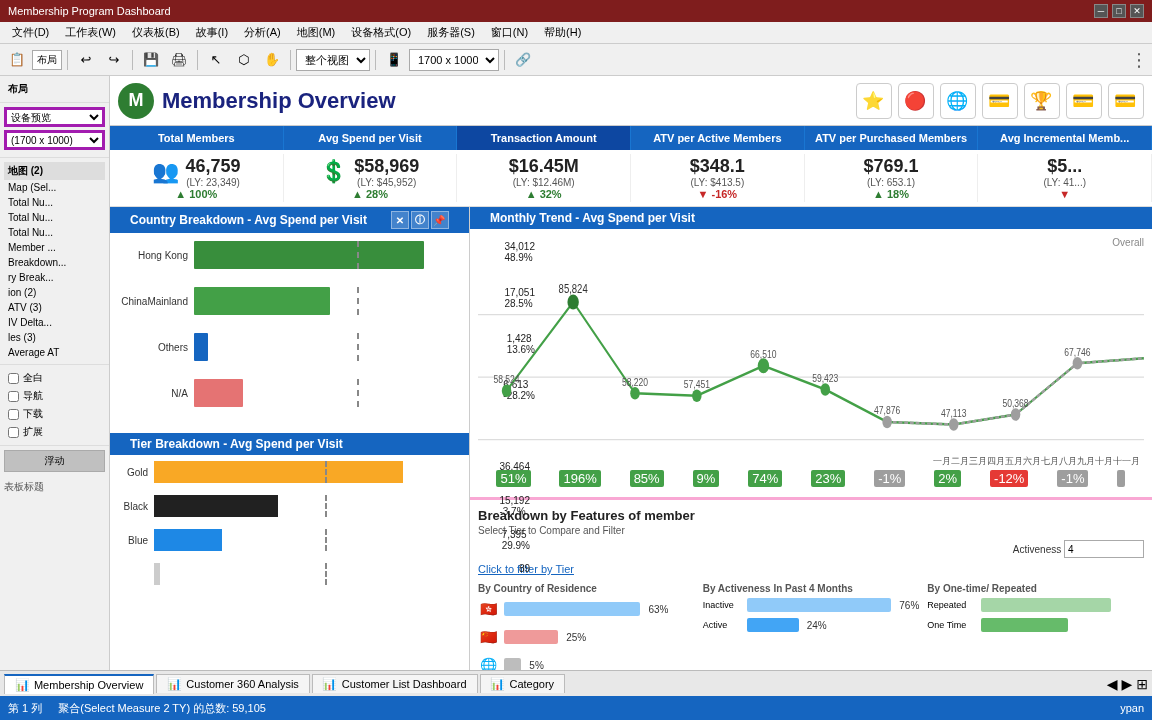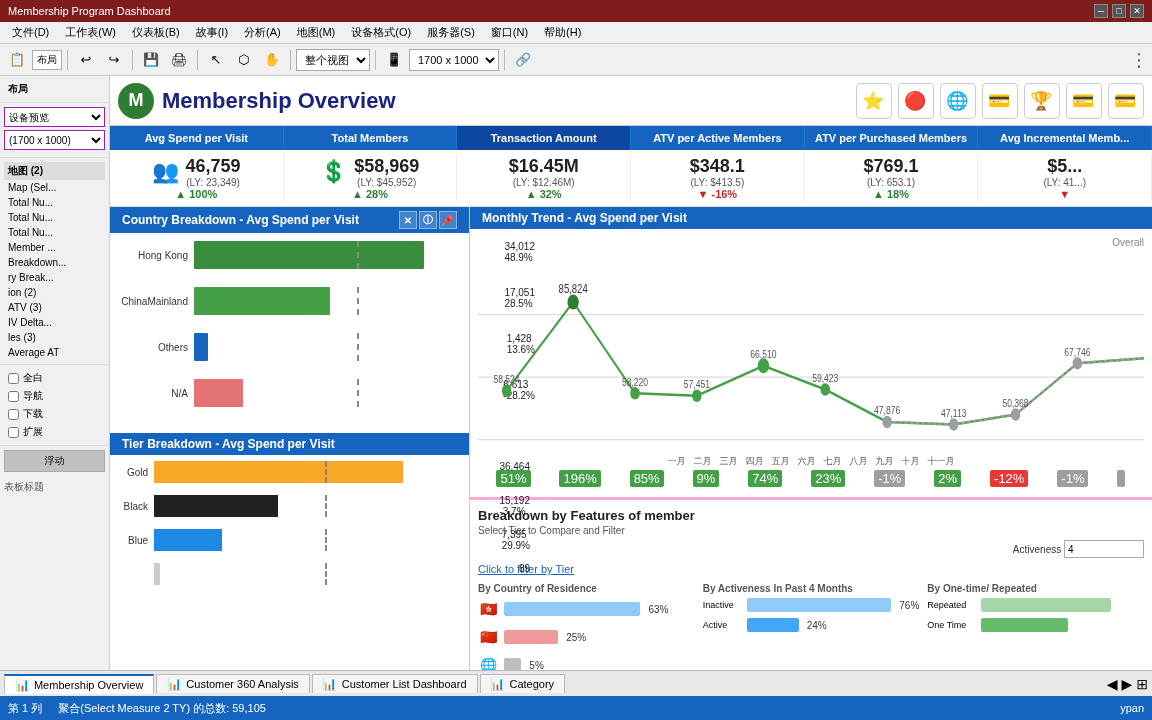--- a/index.html
+++ b/index.html
@@ -71,21 +71,21 @@
       overflow-y: auto;
       flex-shrink: 0;
     }
     .sidebar-section {
       padding: 4px;
       border-bottom: 1px solid #ddd;
     }
     .sidebar-select {
       width: 100%;
       font-size: 10px;
-      border: 1px solid #a21caf;
+      border: 3px solid #a21caf;
       background: #fff;
       height: 20px;
       margin-bottom: 3px;
     }
     .sidebar-item {
       padding: 2px 4px;
       font-size: 10px;
       cursor: pointer;
       display: flex;
       align-items: center;
@@ -199,21 +199,21 @@
       display: flex;
       flex-direction: column;
       border-right: 1px solid #ccc;
       background: #fff;
     }
 
     
     .chart-header {
       background: #1565c0;
       color: #fff;
-      padding: 4px 12px;
+      padding: 4px 20px;
       font-size: 12px;
       font-weight: bold;
       display: flex;
       align-items: center;
       justify-content: space-between;
     }
     .chart-controls { display: flex; gap: 2px; }
     .chart-ctrl-btn {
       width: 18px; height: 18px;
       background: rgba(255,255,255,0.2);
@@ -412,25 +412,24 @@
       gap: 16px;
     }
     .status-right { margin-left: auto; }
 
     
     .chart-svg { width: 100%; height: 200px; }
 
     
     .month-labels {
       display: flex;
-      justify-content: center;
+      justify-content: flex-end;
       font-size: 9px;
       color: #555;
       padding: 0 4px;
-      gap: 8px;
     }
     .month-label { text-align: center; }
 
     
     .change-badges {
       display: flex;
       justify-content: space-around;
       padding: 2px 4px;
     }
     .change-badge {
@@ -583,22 +582,22 @@
         <div class="dash-icon">🔴</div>
         <div class="dash-icon">🌐</div>
         <div class="dash-icon" style="color:#1565c0;">💳</div>
         <div class="dash-icon" style="color:#f9a825;">🏆</div>
         <div class="dash-icon" style="color:#e53935;">💳</div>
         <div class="dash-icon">💳</div>
       </div>
     </div>
 
     <div class="kpi-tabs">
+      <div class="kpi-tab">Total Members</div>
       <div class="kpi-tab">Avg Spend per Visit</div>
-      <div class="kpi-tab">Total Members</div>
       <div class="kpi-tab selected">Transaction Amount</div>
       <div class="kpi-tab">ATV per Active Members</div>
       <div class="kpi-tab">ATV per Purchased Members</div>
       <div class="kpi-tab">Avg Incremental Memb...</div>
     </div>
 
     <div class="kpi-values">
 
       <div class="kpi-value-cell">
         <div class="kpi-row-inner">

